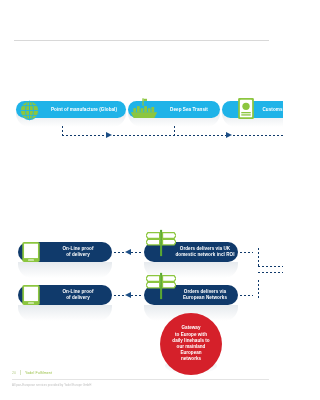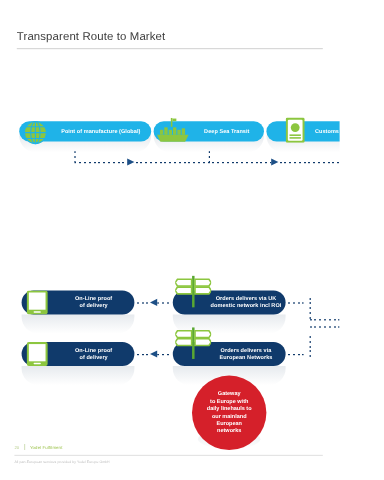--- a/index.html
+++ b/index.html
@@ -136,21 +136,20 @@
   .footer-note{
     position:absolute;left:12px;top:383px;
     font-size:2.9px;color:#bdbdbd;letter-spacing:.05px;
   }
 </style>
 </head>
 <body>
 
 <div class="slide">
 
-  <div class="title">Transparent Route to Market</div>
   <div class="title-rule"></div>
 
   <div class="reflect" style="left:16px;top:113px;width:110px;height:14px;"></div>
   <div class="pill pill-cyan" style="left:16px;top:101px;width:110px;">
     <div style="width:26px;"></div>
     <div class="pill-label">Point of manufacture
 (Global)</div>
   </div>
   <div class="icon-wrap" style="left:18px;top:99px;width:22px;height:22px;">
     <svg class="ic" width="21" height="21" viewBox="0 0 24 24">

